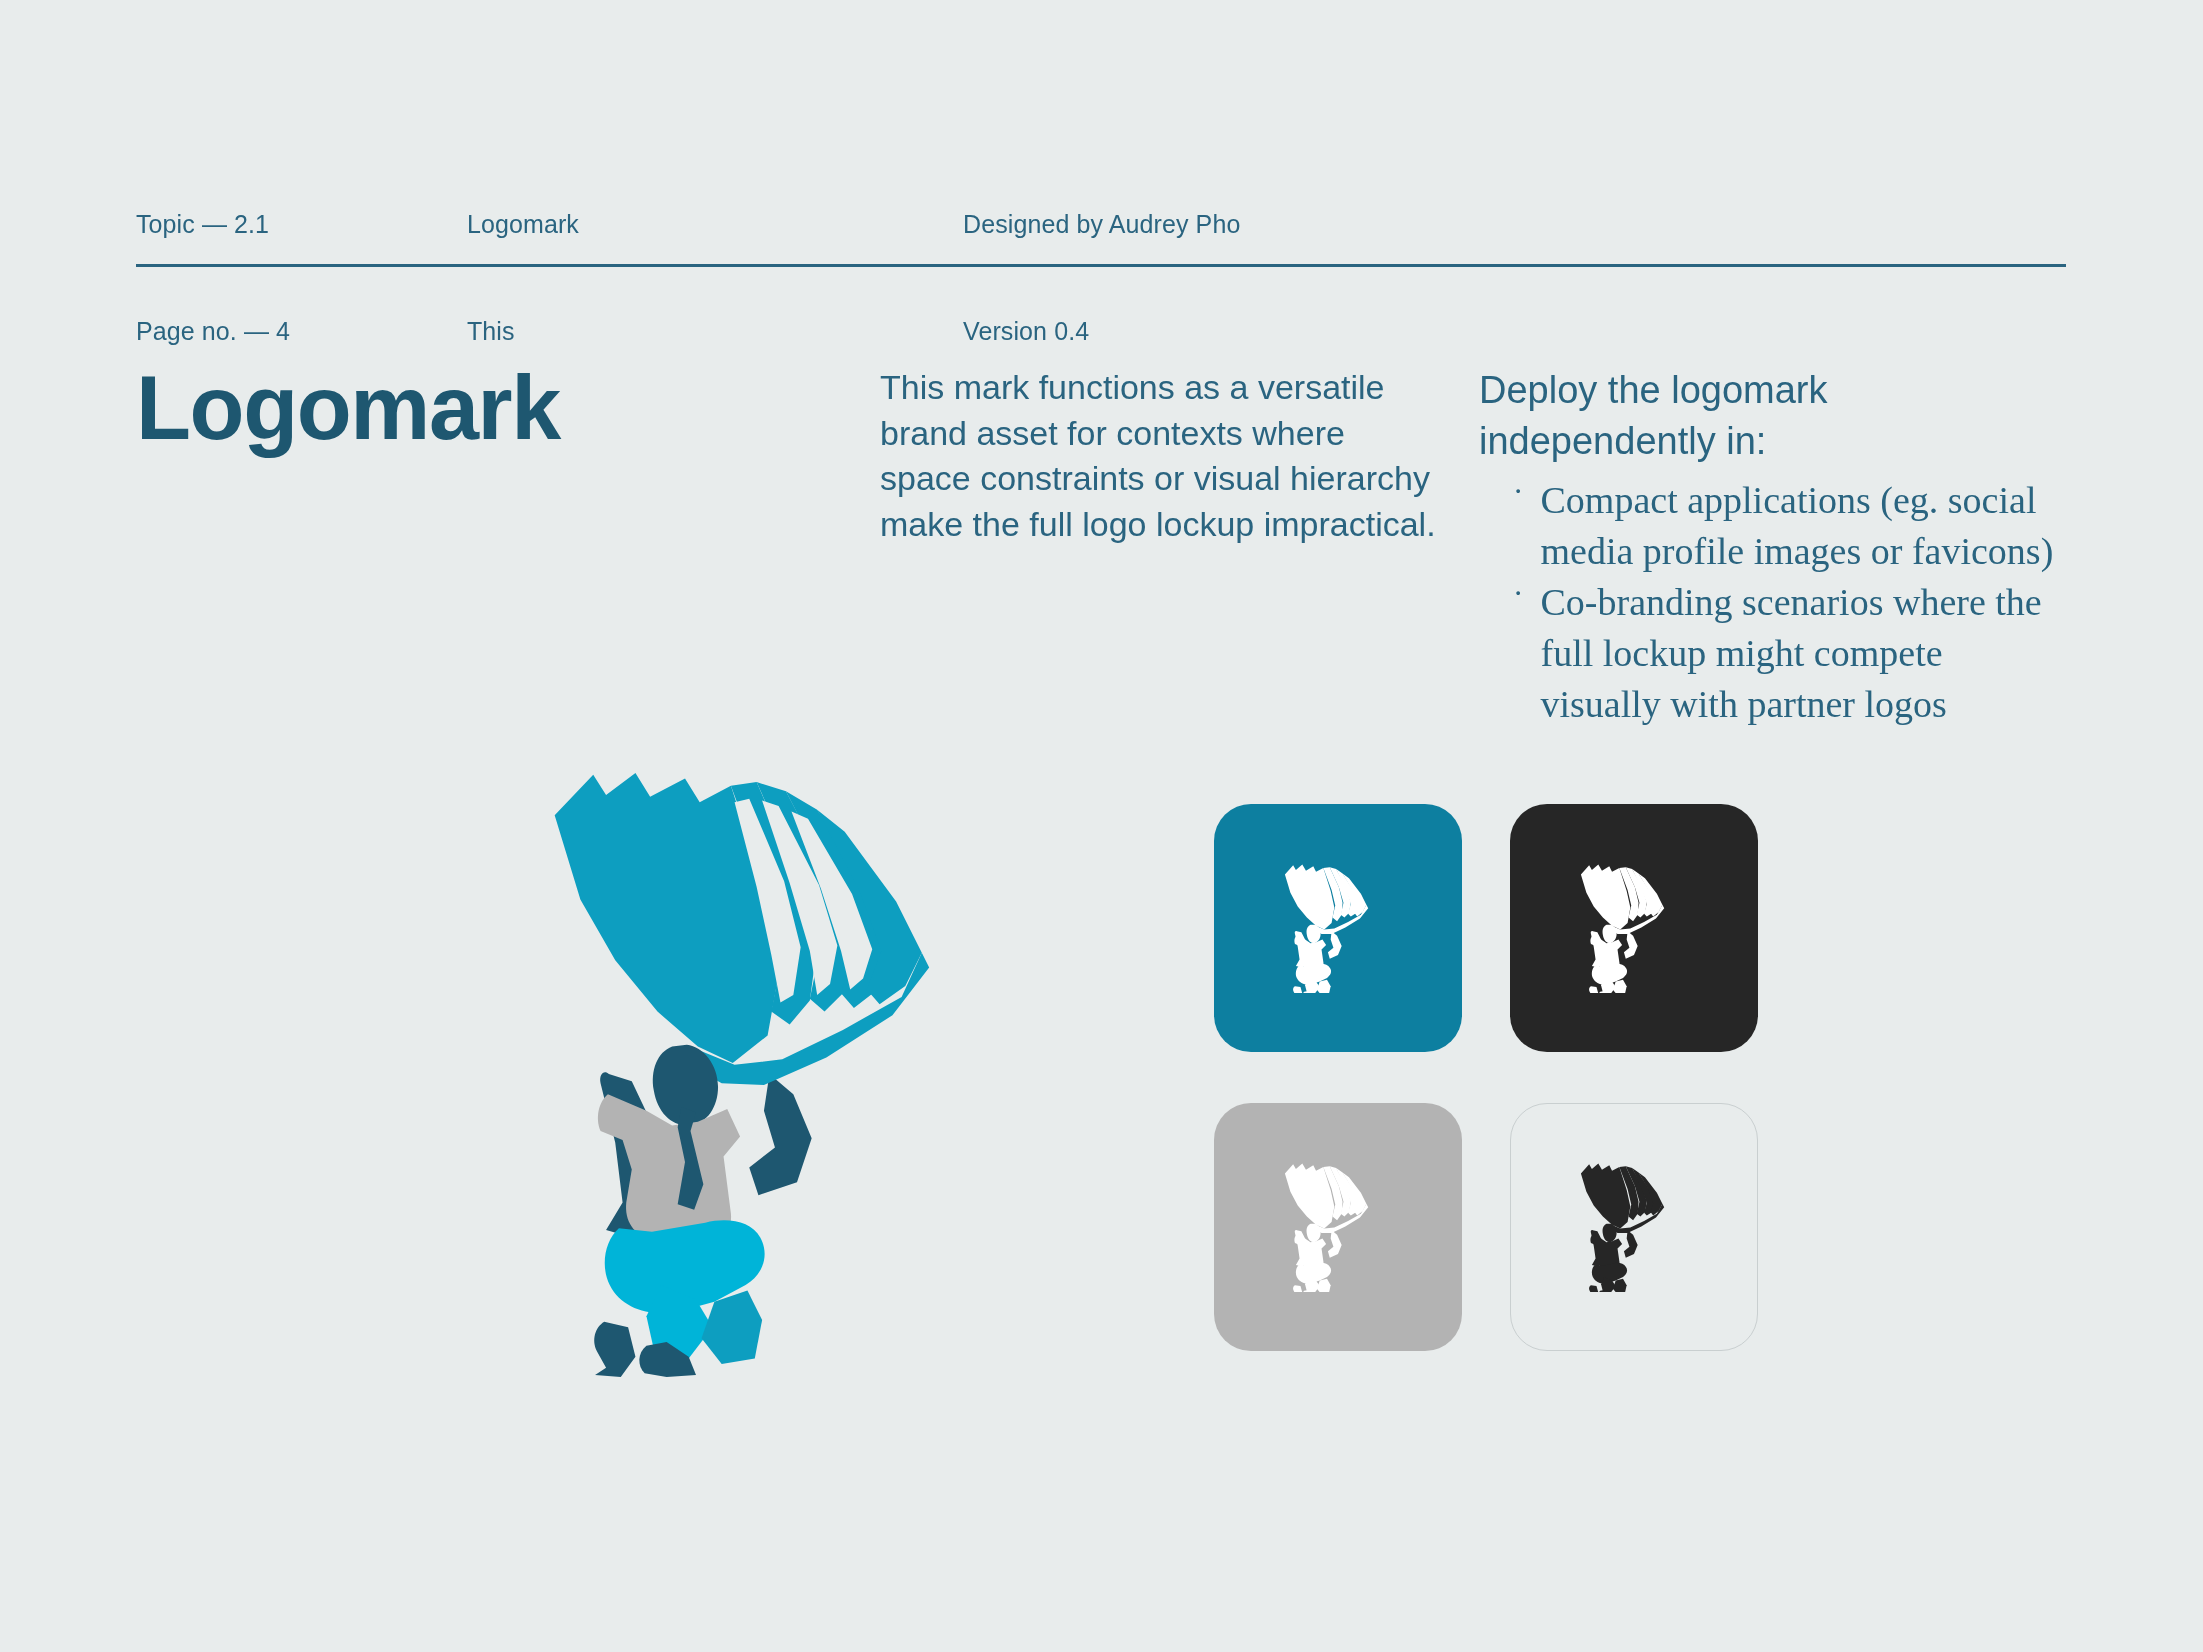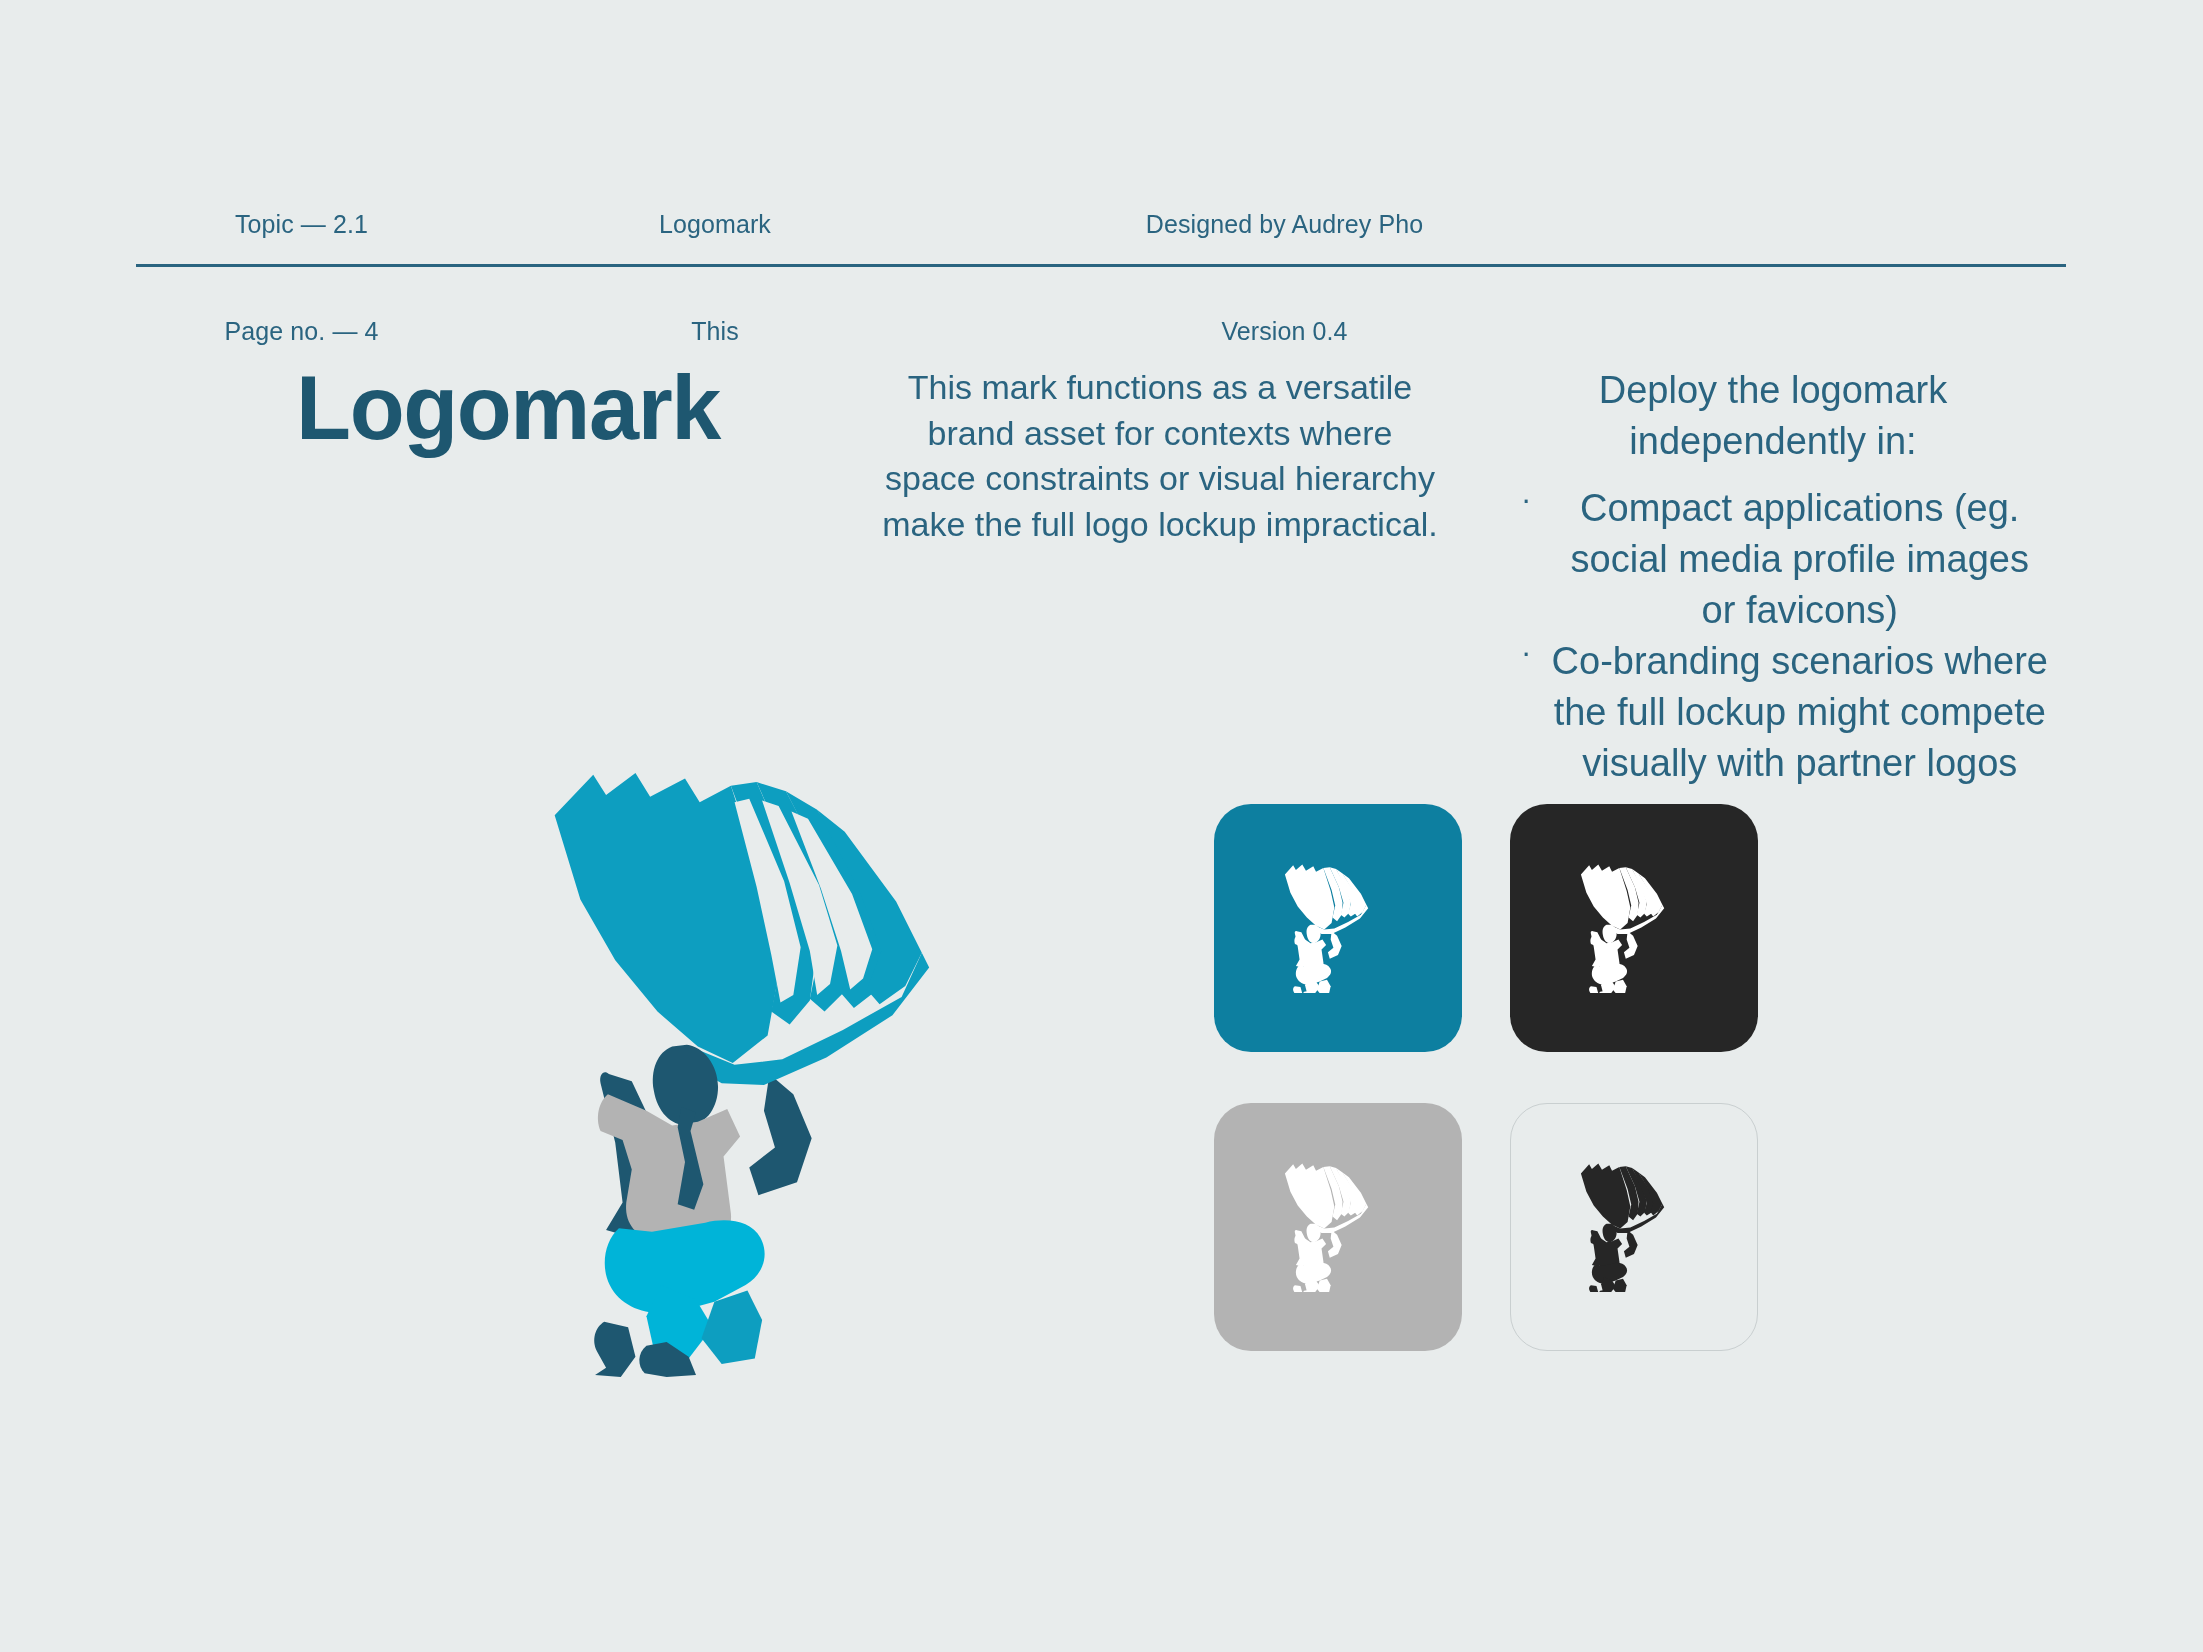--- a/index.html
+++ b/index.html
@@ -12,21 +12,20 @@
     background: #e8ecec;
     font-family: "Liberation Sans", sans-serif;
     color: #1e5770;
     overflow: hidden;
     position: relative;
   }
 
   .page {
     position: absolute;
     inset: 0;
-    text-align: center;
   }
 
   
   .header {
     position: absolute;
     left: 136px;
     top: 136px;
     width: 1932px;
     display: flex;
   }
@@ -80,22 +79,23 @@
     width: 588px;
     font-size: 38px;
     line-height: 1.34;
     color: #2a6480;
     padding-top: 9.2px;
     margin-left: 39px;
   }
   .bullet-lead { margin: 0 0 0 0; }
   .bullet-list {
     list-style: none;
-    margin: 16px;
+    margin: 8px;
     padding: 0 0 0 26px;
+    font-family: Liberation Serif, serif;
   }
   .bullet-list li {
     position: relative;
     padding-left: 27.5px;
     margin: 0;
   }
   .bullet-list li::before {
     content: "·";
     position: absolute;
     left: 0;

